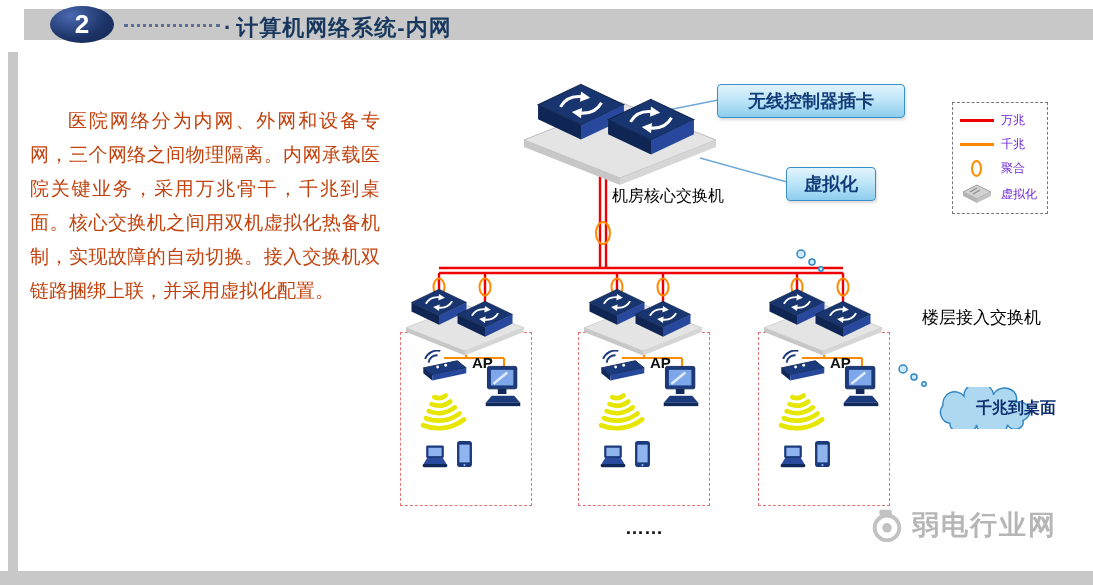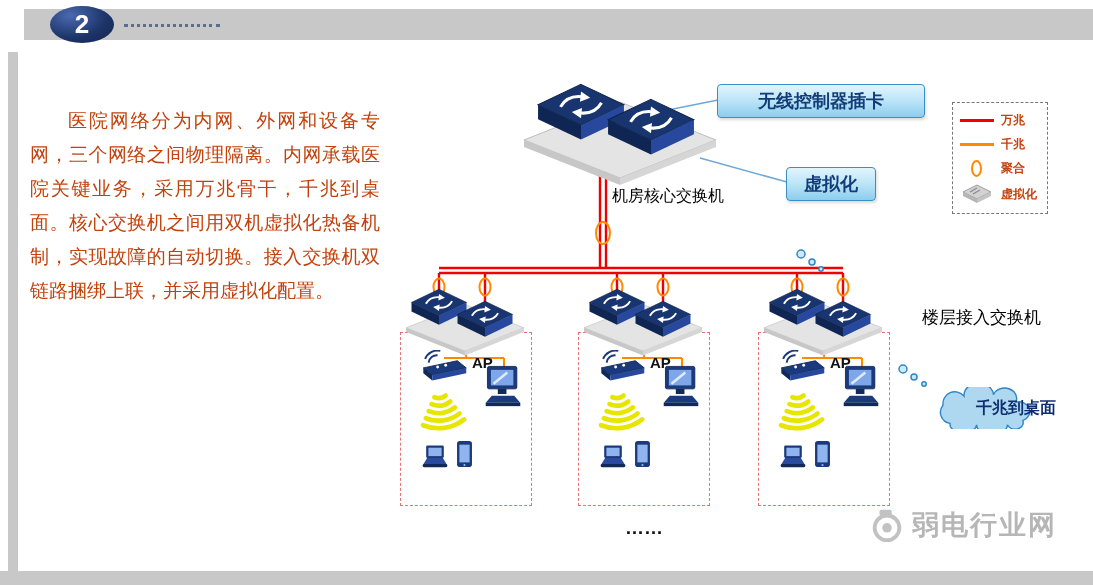--- a/index.html
+++ b/index.html
@@ -27,21 +27,21 @@
   #core-cluster { position:absolute; left:510px; top:76px; width:230px; height:115px; z-index:2; }
   #core-platform { position:absolute; left:8px; top:22px; width:204px; height:88px; }
   #core-sw1 { position:absolute; left:26px; top:6px; width:90px; height:60px; }
   #core-sw2 { position:absolute; left:96px; top:21px; width:90px; height:60px; }
 
   
   .callout { position:absolute; z-index:4; border:1px solid #3a8fc7; border-radius:4px;
              background:linear-gradient(180deg,#e2f4fd 0%,#bfe6f8 45%,#8ecdee 100%);
              color:#123c78; font-weight:bold; font-size:18px; display:flex; align-items:center; justify-content:center;
              box-shadow:1px 2px 3px rgba(0,0,0,0.15); }
-  #callout-wireless { left:717px; top:84px; width:208px; height:34px; }
+  #callout-wireless { left:717px; top:84px; width:188px; height:34px; }
   #callout-virt { left:786px; top:167px; width:90px; height:34px; }
 
   #core-label { position:absolute; left:612px; top:186px; z-index:3; font-size:16px; color:#000; }
   #access-label { position:absolute; left:922px; top:306px; z-index:3; font-size:17px; color:#000; }
 
   
   .cloud { position:absolute; z-index:3; display:flex; align-items:center; justify-content:center; }
   .cloud svg { position:absolute; left:0; top:0; width:100%; height:100%; }
   .cloud span { position:relative; font-weight:bold; color:#0e2f6e; }
   #cloud-backbone { left:628px; top:219px; width:162px; height:46px; }
@@ -62,21 +62,21 @@
   .fg-wifi { position:absolute; left:8px; top:98px; width:68px; height:54px; transform:rotate(-8deg); }
   .fg-laptop { position:absolute; left:20px; top:158px; width:30px; height:26px; }
   .fg-phone { position:absolute; left:56px; top:154px; width:17px; height:28px; }
 
   .floor-label { position:absolute; top:517px; width:132px; text-align:center; font-size:19px; font-weight:bold; color:#111; z-index:3; }
   #fl1 { left:400px; } #fl2 { left:578px; } #fl3 { left:758px; }
 
   
   #legend { position:absolute; left:952px; top:102px; width:96px; height:112px; border:1px dashed #777;
             display:flex; flex-direction:column; justify-content:space-around; padding:5px 7px; z-index:3; background:#fff; }
-  .lg-row { display:flex; align-items:center; gap:7px; font-size:12px; color:#c2410c;font-weight:bold; }
+  .lg-row { display:flex; align-items:center; gap:7px; font-size:12px; color:#6d28d9; }
   .lg-line-red { width:34px; height:3px; background:#f00000; }
   .lg-line-orange { width:34px; height:3px; background:#ff8a00; }
   .lg-ellipse { width:11px; height:17px; border:2px solid #ff8a00; border-radius:50%; margin-left:11px; margin-right:12px; }
   .lg-sw { width:30px; height:20px; margin-left:2px; margin-right:2px; }
 
   
   #watermark { position:absolute; left:868px; top:506px; display:flex; align-items:center; gap:6px; z-index:3; }
   #watermark .wm-text { font-size:27px; font-weight:bold; color:#b6b6b6; letter-spacing:2px; }
 </style>
 </head>
@@ -143,20 +143,23 @@
         <polygon points="1,8 15,15 15,19 1,12" fill="#b5b5b5"></polygon>
         <polygon points="15,15 29,8 29,12 15,19" fill="#c4c4c4"></polygon>
         <path d="M8,8 L15,4 M11,10 L18,6" stroke="#8a8a8a" stroke-width="1.2"></path>
       </symbol>
     </defs>
   </svg>
 
   <div id="top-bar"></div>
   <div id="badge">2</div>
   <div id="leader"></div>
+  <div id="title">
+    <span class="bullet">·</span><span>计算机网络系统-内网</span>
+  </div>
   <div id="left-bar"></div>
   <div id="bottom-bar"></div>
 
   <p id="desc">医院网络分为内网、外网和设备专网，三个网络之间物理隔离。内网承载医院关键业务，采用万兆骨干，千兆到桌面。核心交换机之间用双机虚拟化热备机制，实现故障的自动切换。接入交换机双链路捆绑上联，并采用虚拟化配置。</p>
 
   <svg id="wires" width="1093" height="585" viewBox="0 0 1093 585">
     <g stroke="#f00000" stroke-width="2.4" fill="none">
       <path d="M600,168 V268 M606,168 V268"></path>
       <path d="M439,268 H843 M439,273 H843"></path>
       <path d="M439,273 V302 M485,273 V314 M617,273 V302 M663,273 V314 M797,273 V302 M843,273 V314"></path>

